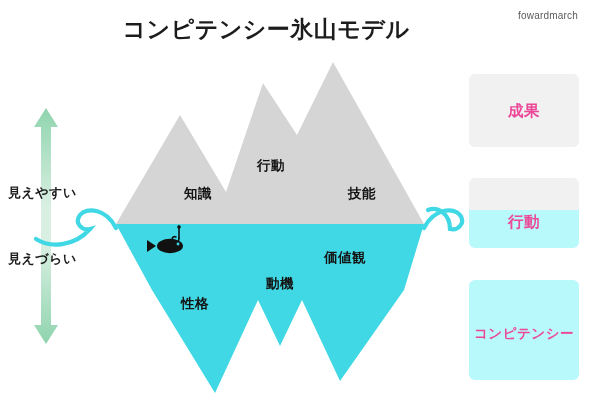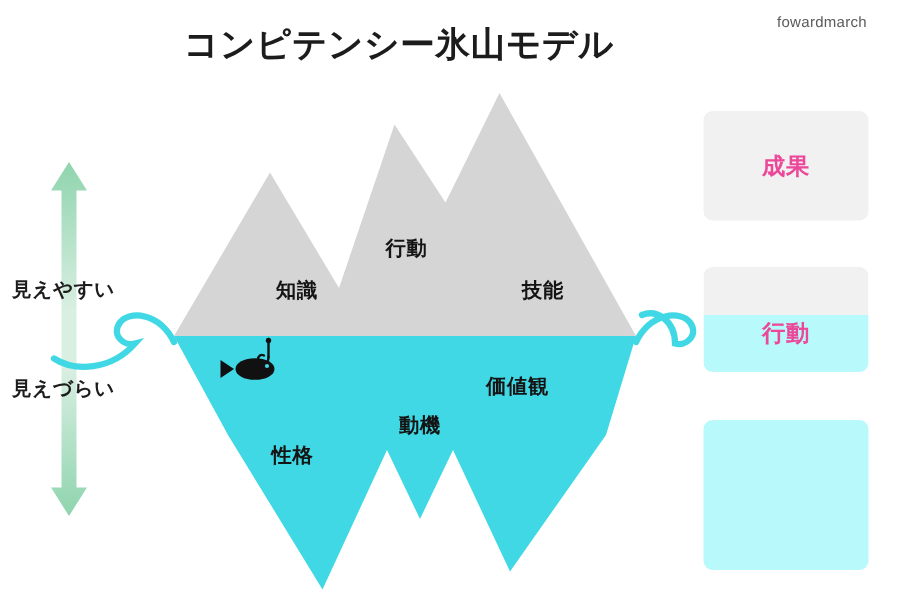--- a/index.html
+++ b/index.html
@@ -195,14 +195,15 @@
   <div class="card" id="card-seika"></div>
   <div class="card-text" id="txt-seika">成果</div>
 
   <div class="card" id="card-koudou">
     <div class="card-half-top"></div>
     <div class="card-half-bottom"></div>
   </div>
   <div class="card-text" id="txt-koudou">行動</div>
 
   <div class="card" id="card-competency"></div>
+  <div class="card-text" id="txt-competency">コンピテンシー</div>
 
 </div>
 
 </body></html>

